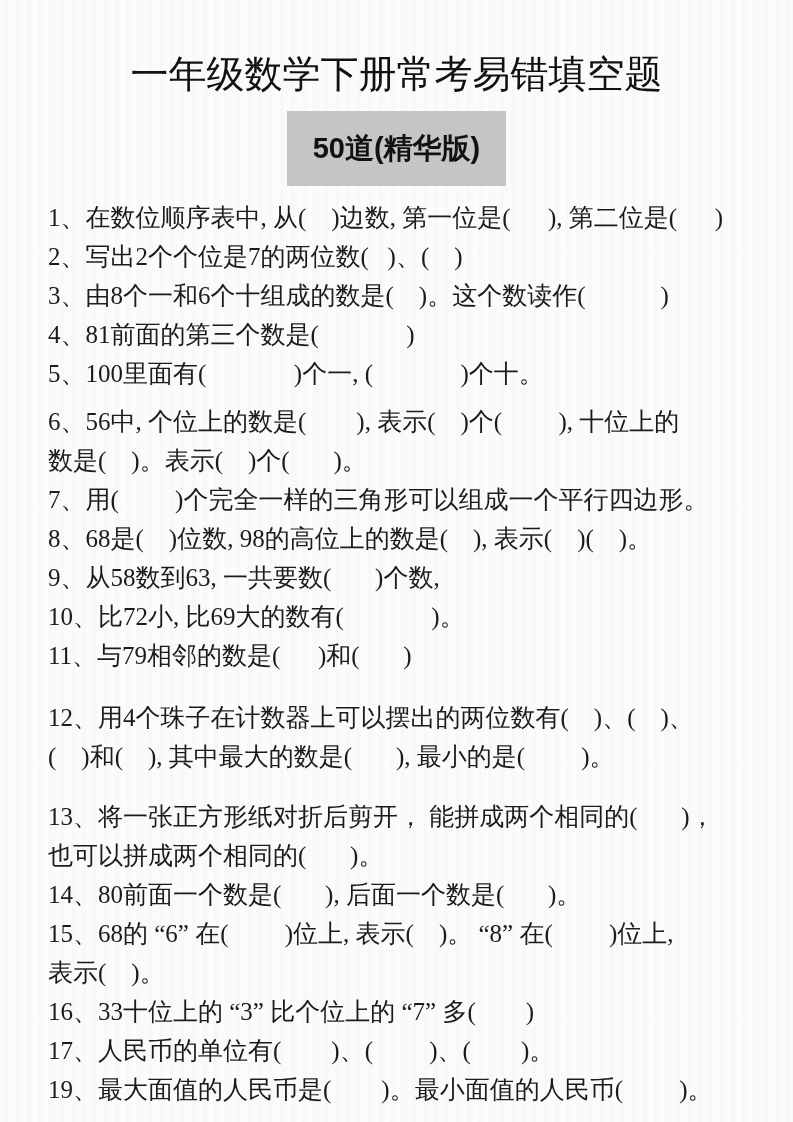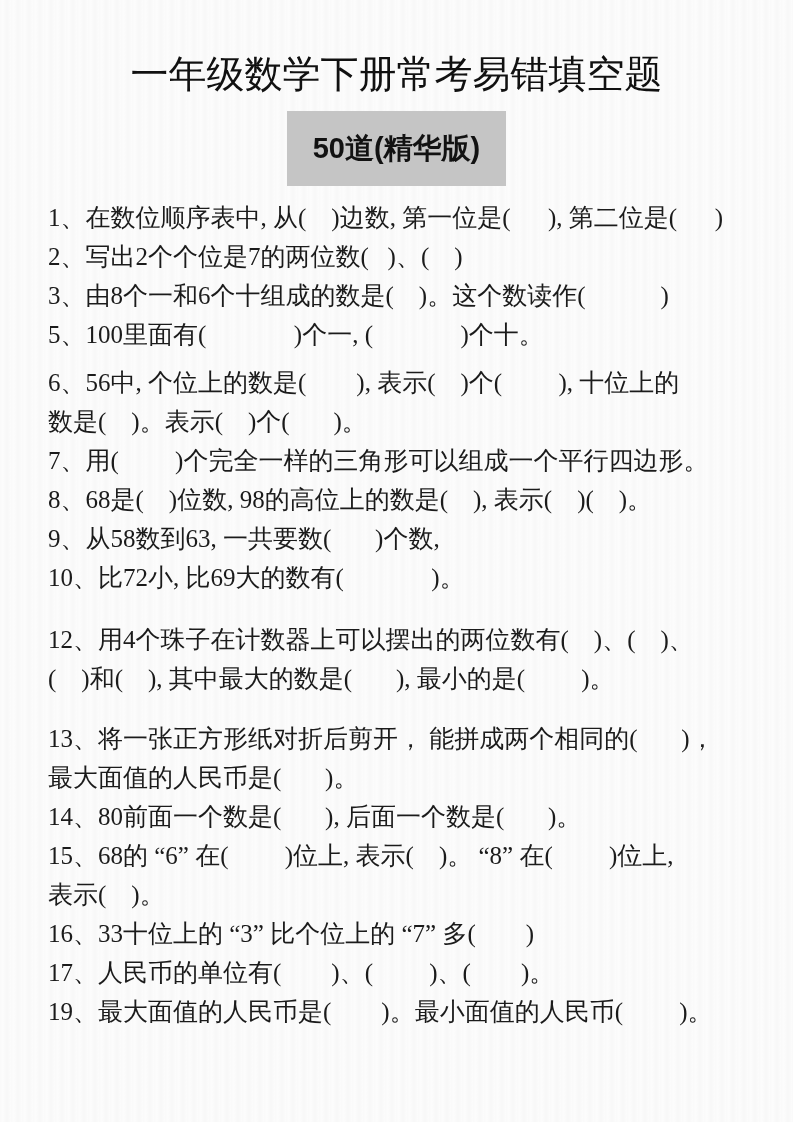--- a/index.html
+++ b/index.html
@@ -70,31 +70,33 @@
   <h1 class="title">一年级数学下册常考易错填空题</h1>
 
   <div class="subtitle-row">
     <span class="subtitle-badge">50道(精华版)</span>
   </div>
 
   <div class="questions">
     <p class="qline">1、在数位顺序表中, 从(    )边数, 第一位是(      ), 第二位是(      )</p>
     <p class="qline">2、写出2个个位是7的两位数(   )、(    )</p>
     <p class="qline">3、由8个一和6个十组成的数是(    )。这个数读作(            )</p>
+    <p class="qline">4、81前面的第三个数是(              )</p>
     <p class="qline">5、100里面有(              )个一, (              )个十。</p>
     <p class="qline gap-a">6、56中, 个位上的数是(        ), 表示(    )个(         ), 十位上的</p>
     <p class="qline">数是(    )。表示(    )个(       )。</p>
     <p class="qline">7、用(         )个完全一样的三角形可以组成一个平行四边形。</p>
     <p class="qline">8、68是(    )位数, 98的高位上的数是(    ), 表示(    )(    )。</p>
     <p class="qline">9、从58数到63, 一共要数(       )个数,</p>
     <p class="qline">10、比72小, 比69大的数有(              )。</p>
+    <p class="qline">11、与79相邻的数是(      )和(       )</p>
     <p class="qline gap-b">12、用4个珠子在计数器上可以摆出的两位数有(    )、(    )、</p>
     <p class="qline">(    )和(    ), 其中最大的数是(       ), 最小的是(         )。</p>
     <p class="qline gap-c">13、将一张正方形纸对折后剪开， 能拼成两个相同的(       )，</p>
-    <p class="qline">最大面值的人民币是(       )。</p>
+    <p class="qline">也可以拼成两个相同的(       )。</p>
     <p class="qline">14、80前面一个数是(       ), 后面一个数是(       )。</p>
     <p class="qline">15、68的 “6” 在(         )位上, 表示(    )。 “8” 在(         )位上,</p>
     <p class="qline">表示(    )。</p>
     <p class="qline">16、33十位上的 “3” 比个位上的 “7” 多(        )</p>
     <p class="qline">17、人民币的单位有(        )、(         )、(        )。</p>
     <p class="qline">19、最大面值的人民币是(        )。最小面值的人民币(         )。</p>
   </div>
 
 </div>
 

